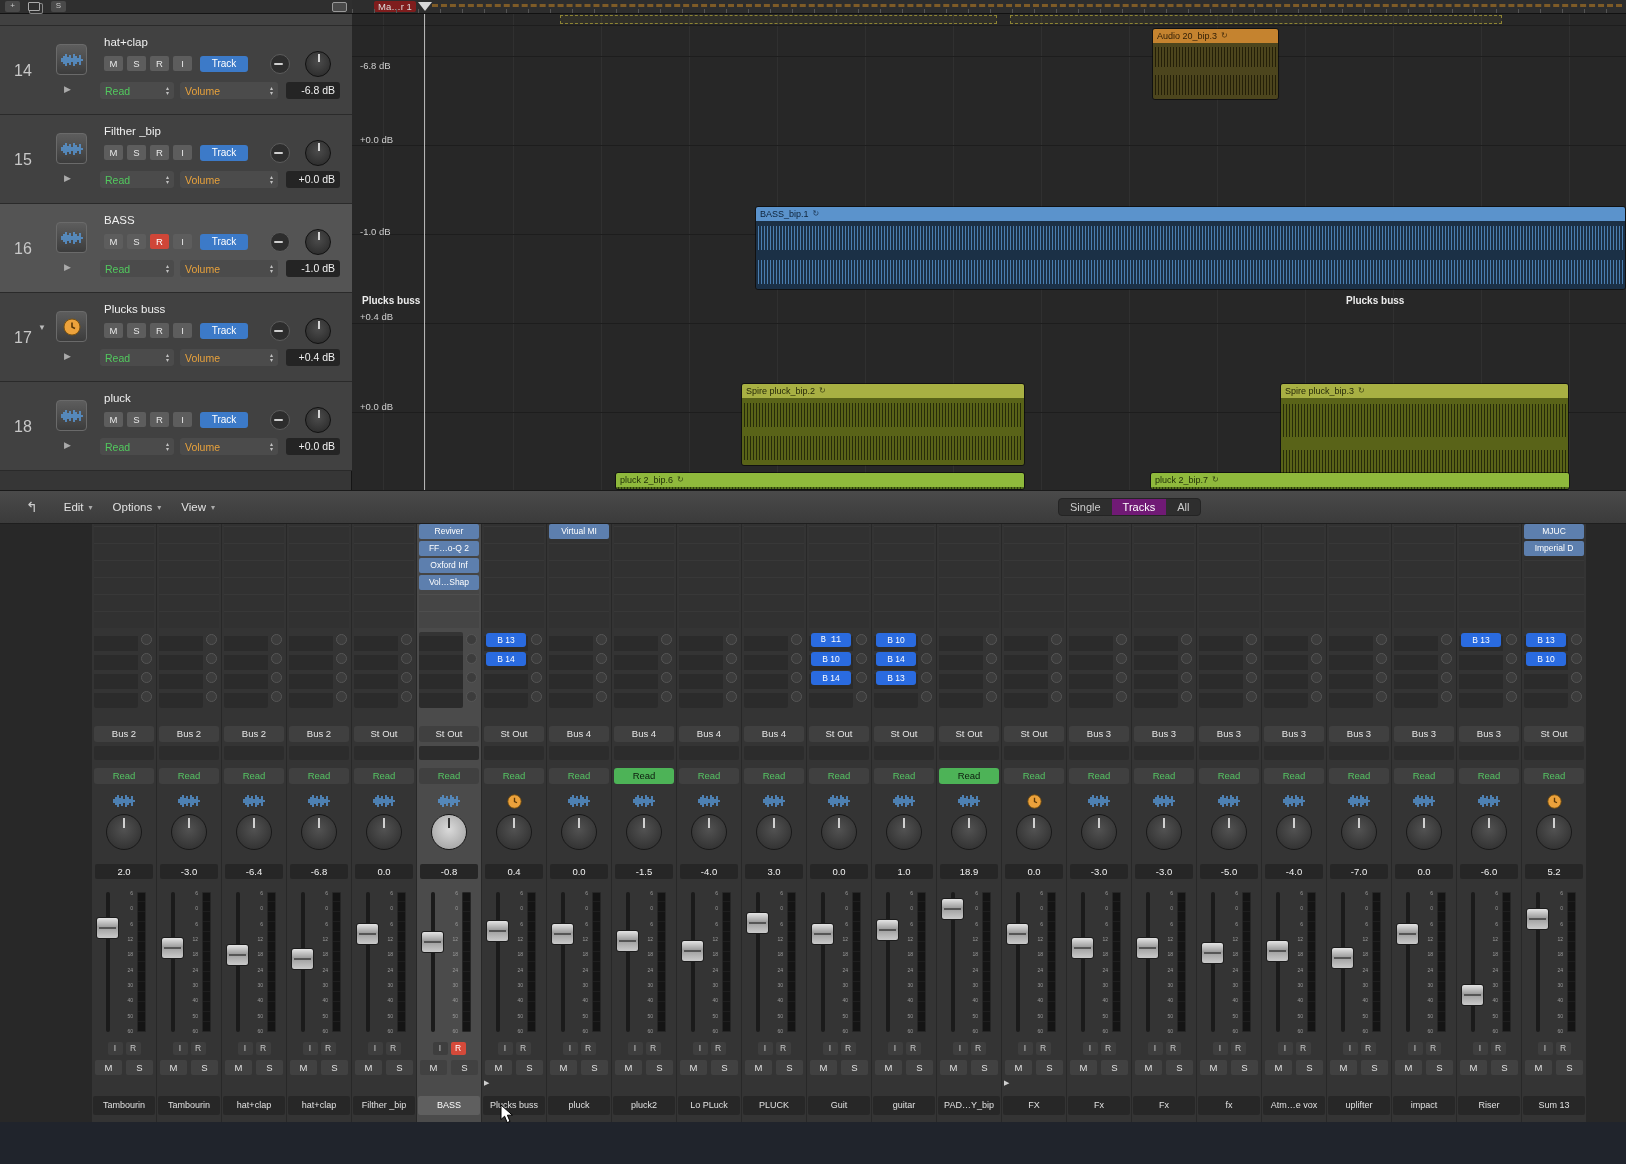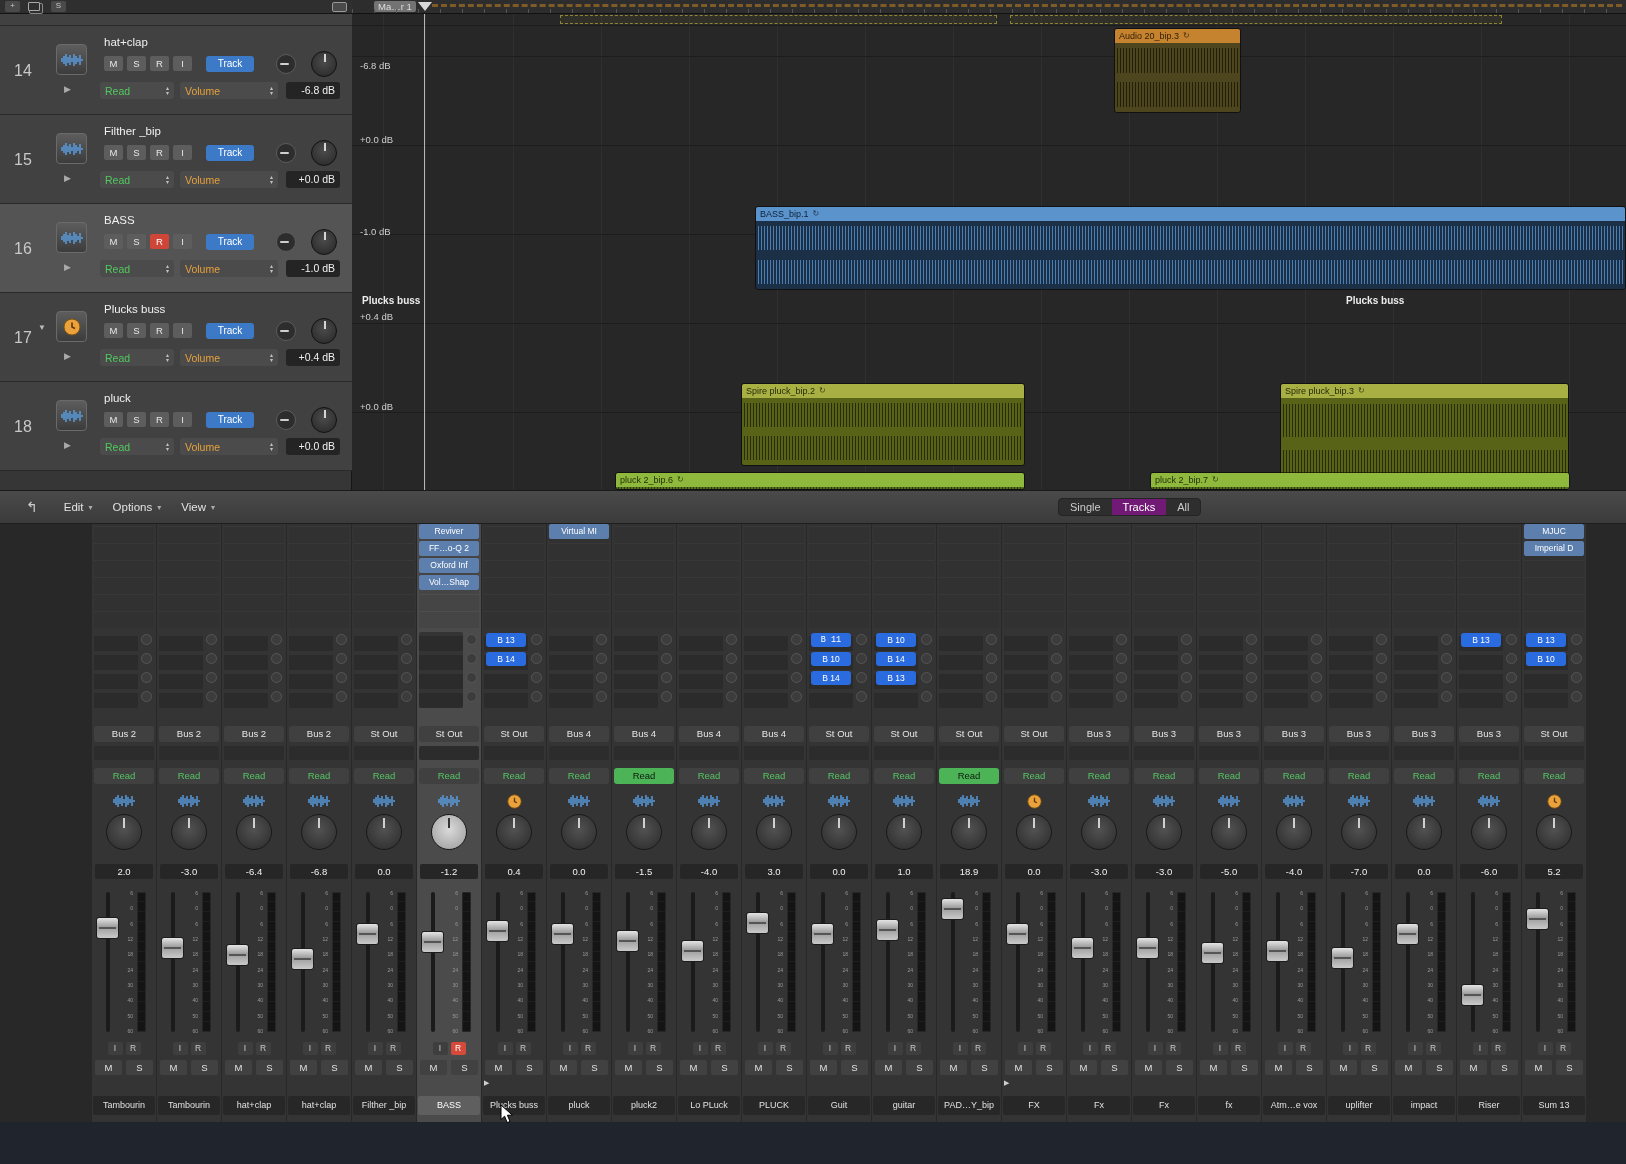--- a/index.html
+++ b/index.html
@@ -7,37 +7,37 @@
   body{background:#1f1f1f;font-family:"Liberation Sans",sans-serif;overflow:hidden;position:relative;color:#ddd}
 
   
   #arrange{position:absolute;top:0;left:0;width:1626px;height:490px;background:#262626;overflow:hidden}
   #arr-toolbar{position:absolute;top:0;left:0;width:352px;height:14px;background:#2f2f2f;border-bottom:1px solid #141414;display:flex;align-items:center;gap:8px;padding:0 5px;z-index:3}
   .mini-btn{height:11px;min-width:15px;background:#4a4a4a;border-radius:2px;color:#ccc;font-size:8px;line-height:10px;text-align:center;padding:0 3px}
   .dup-icon{width:12px;height:9px;border:1px solid #aaa;border-radius:1px;box-shadow:2px 2px 0 #2f2f2f,2px 2px 0 1px #888;margin-right:3px}
   .misc-icon{margin-left:auto;width:15px;height:10px;border:1px solid #999;border-radius:2px;background:#4a4a4a}
   #ruler{position:absolute;top:0;left:352px;right:0;height:14px;background:#2d2d2d;border-bottom:1px solid #111;z-index:3}
   #ruler .rdash{position:absolute;left:80px;right:4px;top:4px;border-top:3px dashed #9a6b25;opacity:.75}
-  #ruler .marker{position:absolute;left:22px;top:1px;font-size:9.5px;color:#ddd;background:#737373;padding:0 4px;border-radius:2px}
+  #ruler .marker{position:absolute;left:22px;top:1px;font-size:9.5px;color:#ddd;background:#7f1d1d;padding:0 4px;border-radius:2px}
   #ruler .ticks{position:absolute;left:0;right:0;bottom:0;height:4px;background:repeating-linear-gradient(90deg,#555 0 1px,transparent 1px 22px)}
   #playhead-tri{position:absolute;left:66px;top:2px;width:0;height:0;border:7px solid transparent;border-top:9px solid #d8d8d8}
 
   #headers{position:absolute;top:14px;left:0;width:352px;bottom:0;background:#363636;border-right:1px solid #151515;z-index:2}
   #blue-bar{position:absolute;left:8px;top:12px;width:5px;height:445px;background:#3f74cf}
   .sliver-row{position:absolute;top:0;left:0;width:352px;height:12px;background:#414141;border-bottom:1px solid #2a2a2a}
   .trow{position:absolute;left:0;width:352px;height:89px;background:#414141;border-bottom:1px solid #2a2a2a}
   .trow.sel{background:#545454}
   .tnum{position:absolute;left:14px;top:36px;font-size:16px;color:#c8c8c8}
   .tri-down{position:absolute;left:38px;top:30px;font-size:8px;color:#bbb}
   .ticon{position:absolute;left:56px;top:18px;width:31px;height:31px;background:linear-gradient(#5d5d5d,#3c3c3c);border:1px solid #6a6a6a;border-radius:4px;display:flex;align-items:center;justify-content:center}
   .tname{position:absolute;left:104px;top:10px;font-size:11.5px;color:#f0f0f0}
   .tctl{position:absolute;left:104px;top:29px;height:17px;display:flex;align-items:center}
   .tb{width:19px;height:15px;background:#5d5d5d;border-radius:2px;color:#e8e8e8;font-size:9.5px;line-height:15px;text-align:center;margin-right:4px}
   .btn-rec.on{background:#cf4638;color:#fff}
-  .track-pill{margin-left:10px;width:48px;height:16px;background:#3c7ac8;border-radius:3px;color:#fff;font-size:10px;line-height:16px;text-align:center}
+  .track-pill{margin-left:4px;width:48px;height:16px;background:#3c7ac8;border-radius:3px;color:#fff;font-size:10px;line-height:16px;text-align:center}
   .mini-knob{margin-left:22px;width:20px;height:20px;border-radius:50%;background:#2d2d2d;border:1px solid #5c5c5c;position:relative}
   .mini-knob::after{content:"";position:absolute;left:3px;top:8px;width:9px;height:2px;background:#cfcfcf;border-radius:1px}
   .big-knob{margin-left:15px;width:26px;height:26px;border-radius:50%;background:radial-gradient(circle at 50% 40%,#4c4c4c,#262626);border:1px solid #111;position:relative}
   .big-knob::after{content:"";position:absolute;left:12px;top:2px;width:2px;height:8px;background:#d5d5d5}
   .tri-right{position:absolute;left:64px;top:58px;font-size:9px;color:#aaa}
   .combo{position:absolute;top:56px;height:17px;background:#4b4b4b;border-radius:3px;display:flex;align-items:center;justify-content:space-between;padding:0 5px;font-size:10.5px}
   .combo-read{left:100px;width:74px}
   .combo-vol{left:180px;width:98px}
   .combo-read .cv{color:#52c95e}
   .combo-vol .cv{color:#e8a23c}
@@ -329,21 +329,21 @@
     <div class="dashbox" style="left:208px;width:437px"></div>
     <div class="dashbox" style="left:658px;width:492px"></div>
     <div id="playhead"></div>
   <div class="lane-text" style="left: 8px; top: 46px;">-6.8 dB</div>
       <div class="lane-text" style="left: 8px; top: 120px;">+0.0 dB</div>
       <div class="lane-text" style="left: 8px; top: 212px;">-1.0 dB</div>
       <div class="lane-text" style="left: 8px; top: 297px;">+0.4 dB</div>
       <div class="lane-text" style="left: 8px; top: 387px;">+0.0 dB</div>
       <div class="lane-text bold" style="left: 10px; top: 281px;">Plucks buss</div>
       <div class="lane-text bold" style="left: 994px; top: 281px;">Plucks buss</div>
-      <div class="region rg-orange" style="left: 762px; top: 14px; width: 127px; height: 85px;">
+      <div class="region rg-orange" style="left: 800px; top: 14px; width: 127px; height: 72px;">
     <div class="rg-head">
       <span class="rg-name">Audio 20_bip.3</span>
       <span class="rg-loop">↻</span>
     </div>
     <div class="rg-body">
       <div class="rg-wave top"></div>
       <div class="rg-wave bot"></div>
     </div>
   </div>
       <div class="region rg-blue" style="left: 403px; top: 192px; width: 871px; height: 84px;">
@@ -693,21 +693,21 @@
     <div class="out-pill">St Out</div>
     <div class="grp-slot"></div>
     <div class="auto-pill">Read</div>
     <div class="ch-icon">
       <svg class="ch-wave" width="22" height="14" viewBox="0 0 22 14">
         <path d="M1 5v4 M3 3v8 M5 1v12 M7 4v6 M9 2v10 M11 5v4 M13 1v12 M15 3v8 M17 5v4 M19 2v10 M21 6v2" stroke="#5aa2e8" stroke-width="1.4" fill="none"></path>
       </svg>
 
     </div>
     <div class="pan"></div>
-    <div class="db-box">-1.2</div>
+    <div class="db-box">-0.8</div>
     <div class="fader">
       <div class="fslot"></div>
       <div class="cap" style="top: 45.2px;"></div>
       <div class="scale">
               <span>6</span>
               <span>0</span>
               <span>6</span>
               <span>12</span>
               <span>18</span>
               <span>24</span>

